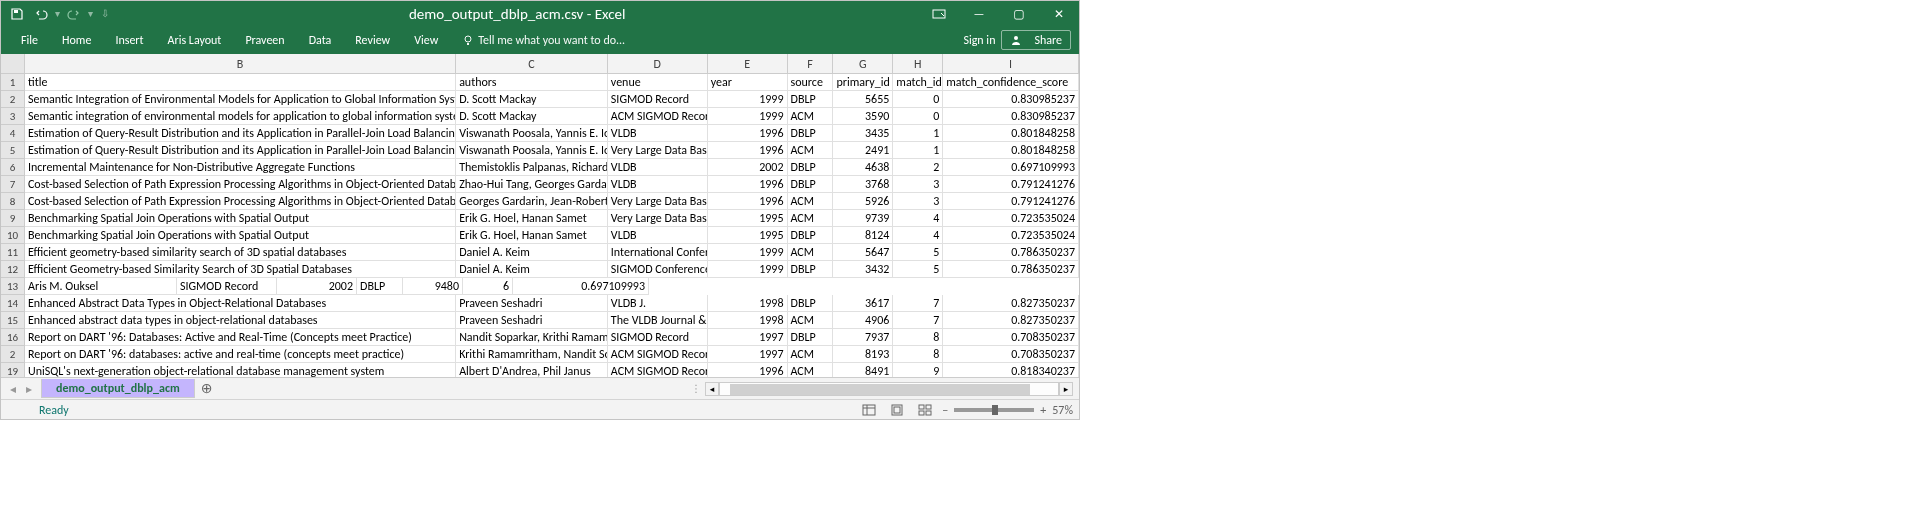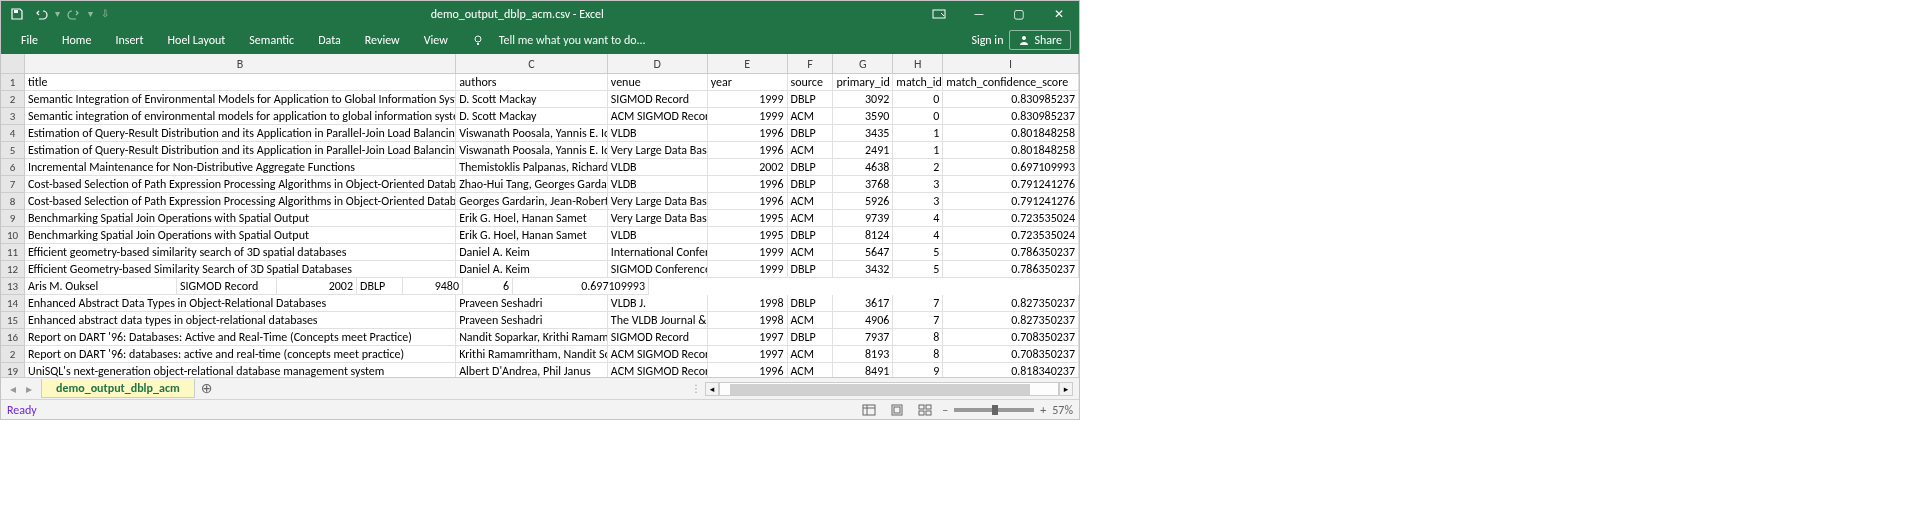--- a/index.html
+++ b/index.html
@@ -4,31 +4,31 @@
 <style>
 * { margin: 0; padding: 0; box-sizing: border-box; font-family: "Segoe UI", Calibri, Arial, sans-serif; }
 body { background: #fff; overflow: hidden; width: 1927px; height: 517px; position: relative; }
 .window { width: 1080px; height: 420px; border: 1px solid #c4c4c4; position: relative; background: #fff; }
 
 
 .titlebar { height: 25px; background: #217346; display: flex; align-items: center; color: #fff; }
 .qat { display: flex; align-items: center; gap: 4px; padding: 0 6px; }
 .qat-btn { width: 20px; height: 20px; display: flex; align-items: center; justify-content: center; cursor: pointer; }
 .qat-sep { opacity: .5; font-size: 10px; }
-.title-text { flex: 1; text-align: center; font-size: 12px; }
+.title-text { flex: 1; text-align: center; font-size: 15px; }
 .win-controls { display: flex; }
 .win-btn { width: 40px; height: 25px; display: flex; align-items: center; justify-content: center; font-size: 12px; cursor: pointer; }
 
 
 .ribbon { height: 28px; background: #217346; display: flex; align-items: center; padding: 0 8px; color: #fff; font-size: 12px; }
 .ribbon-tab { padding: 6px 12px; cursor: pointer; }
 .ribbon-tab.file { background: #217346; }
-.tellme { display: flex; align-items: center; gap: 15px; margin-left: 12px; opacity: .95; }
+.tellme { display: flex; align-items: center; gap: 4px; margin-left: 12px; opacity: .95; }
 .ribbon-right { margin-left: auto; display: flex; align-items: center; gap: 6px; }
-.share-btn { display: flex; align-items: center; gap: 4px; padding: 2px 8px; border: 1px solid rgba(255,255,255,.5); border-radius: 2px; cursor: pointer; }
+.share-btn { display: flex; align-items: center; gap: 12px; padding: 2px 8px; border: 1px solid rgba(255,255,255,.5); border-radius: 2px; cursor: pointer; }
 
 
 .col-headers { display: flex; height: 20px; background: #f3f3f3; border-bottom: 1px solid #ccc; font-size: 12px; }
 .row-head-corner { width: 24px; border-right: 1px solid #ccc; background: #e6e6e6; }
 .col-head { border-right: 1px solid #ccc; display: flex; align-items: center; justify-content: center; color: #444; cursor: pointer; }
 
 
 .grid { display: flex; flex-direction: column; }
 .row { display: flex; height: 17px; font-size: 12px; }
 .row-head { width: 24px; border-right: 1px solid #ccc; border-bottom: 1px solid #ccc; background: #e6e6e6; display: flex; align-items: center; justify-content: center; color: #444; cursor: pointer; font-size: 11px; }
@@ -42,30 +42,30 @@
 .c-E { width: 80px; }
 .c-F { width: 46px; }
 .c-G { width: 60px; }
 .c-H { width: 50px; }
 .c-I { width: 136px; }
 
 
 .sheet-bar { position: absolute; bottom: 20px; left: 0; right: 0; height: 22px; border-top: 1px solid #ccc; background: #f3f3f3; display: flex; align-items: center; font-size: 12px; }
 .sheet-nav { display: flex; padding: 0 4px; }
 .sheet-nav-btn { width: 16px; text-align: center; color: #999; cursor: pointer; }
-.sheet-tab { padding: 2px 14px; background: #fef9c3; border: 1px solid #ccc; border-top: none; font-weight: 600; color: #217346; cursor: pointer; }
+.sheet-tab { padding: 2px 14px; background: #c4b5fd; border: 1px solid #ccc; border-top: none; font-weight: 600; color: #217346; cursor: pointer; }
 .sheet-add { width: 24px; text-align: center; color: #666; cursor: pointer; font-size: 14px; }
 .hscroll-area { flex: 1; display: flex; align-items: center; justify-content: flex-end; padding: 0 6px; }
 .hscroll { width: 340px; height: 14px; border: 1px solid #ccc; background: #fdfdfd; position: relative; }
 .hscroll-thumb { position: absolute; left: 10px; top: 1px; width: 300px; height: 11px; background: #d0d0d0; }
 .hscroll-btn { width: 14px; height: 14px; border: 1px solid #ccc; display: flex; align-items: center; justify-content: center; font-size: 9px; cursor: pointer; }
 
 
 .status-bar { position: absolute; bottom: 0; left: 0; right: 0; height: 20px; background: #f3f3f3; border-top: 1px solid #d4d4d4; display: flex; align-items: center; font-size: 12px; padding: 0 6px; }
-.status-left { color: #6d28d9; }
+.status-left { color: #0f766e; margin-left: 32px; }
 .status-right { margin-left: auto; display: flex; align-items: center; gap: 6px; color: #666; }
 .view-btn { width: 22px; height: 16px; display: flex; align-items: center; justify-content: center; cursor: pointer; }
 .zoom-slider { width: 80px; height: 4px; background: #999; position: relative; }
 .zoom-thumb { position: absolute; left: 38px; top: -3px; width: 6px; height: 10px; background: #666; }
 
 svg { display: block; }
 </style>
 </head>
 <body>
 
@@ -104,22 +104,22 @@
       <div class="win-btn">—</div>
       <div class="win-btn">▢</div>
       <div class="win-btn">✕</div>
     </div>
   </div>
 
   <div class="ribbon">
     <div class="ribbon-tab file">File</div>
     <div class="ribbon-tab">Home</div>
     <div class="ribbon-tab">Insert</div>
-    <div class="ribbon-tab">Hoel Layout</div>
-    <div class="ribbon-tab">Semantic</div>
+    <div class="ribbon-tab">Aris Layout</div>
+    <div class="ribbon-tab">Praveen</div>
     <div class="ribbon-tab">Data</div>
     <div class="ribbon-tab">Review</div>
     <div class="ribbon-tab">View</div>
     <div class="tellme">
       <span>
           <svg width="12" height="12" viewBox="0 0 12 12">
             <circle cx="6" cy="5" r="3" fill="none" stroke="#fff"></circle>
             <path d="M5 9h2v2H5z" fill="#fff"></path>
           </svg>
         </span>
@@ -163,21 +163,21 @@
         <div class="cell c-H">match_id</div>
         <div class="cell c-I">match_confidence_score</div>
       </div>
       <div class="row">
         <div class="row-head">2</div>
         <div class="cell c-B">Semantic Integration of Environmental Models for Application to Global Information Systems</div>
         <div class="cell c-C">D. Scott Mackay</div>
         <div class="cell c-D">SIGMOD Record</div>
         <div class="cell c-E num">1999</div>
         <div class="cell c-F">DBLP</div>
-        <div class="cell c-G num">3092</div>
+        <div class="cell c-G num">5655</div>
         <div class="cell c-H num">0</div>
         <div class="cell c-I num">0.830985237</div>
       </div>
       <div class="row">
         <div class="row-head">3</div>
         <div class="cell c-B">Semantic integration of environmental models for application to global information systems</div>
         <div class="cell c-C">D. Scott Mackay</div>
         <div class="cell c-D">ACM SIGMOD Record</div>
         <div class="cell c-E num">1999</div>
         <div class="cell c-F">ACM</div>

